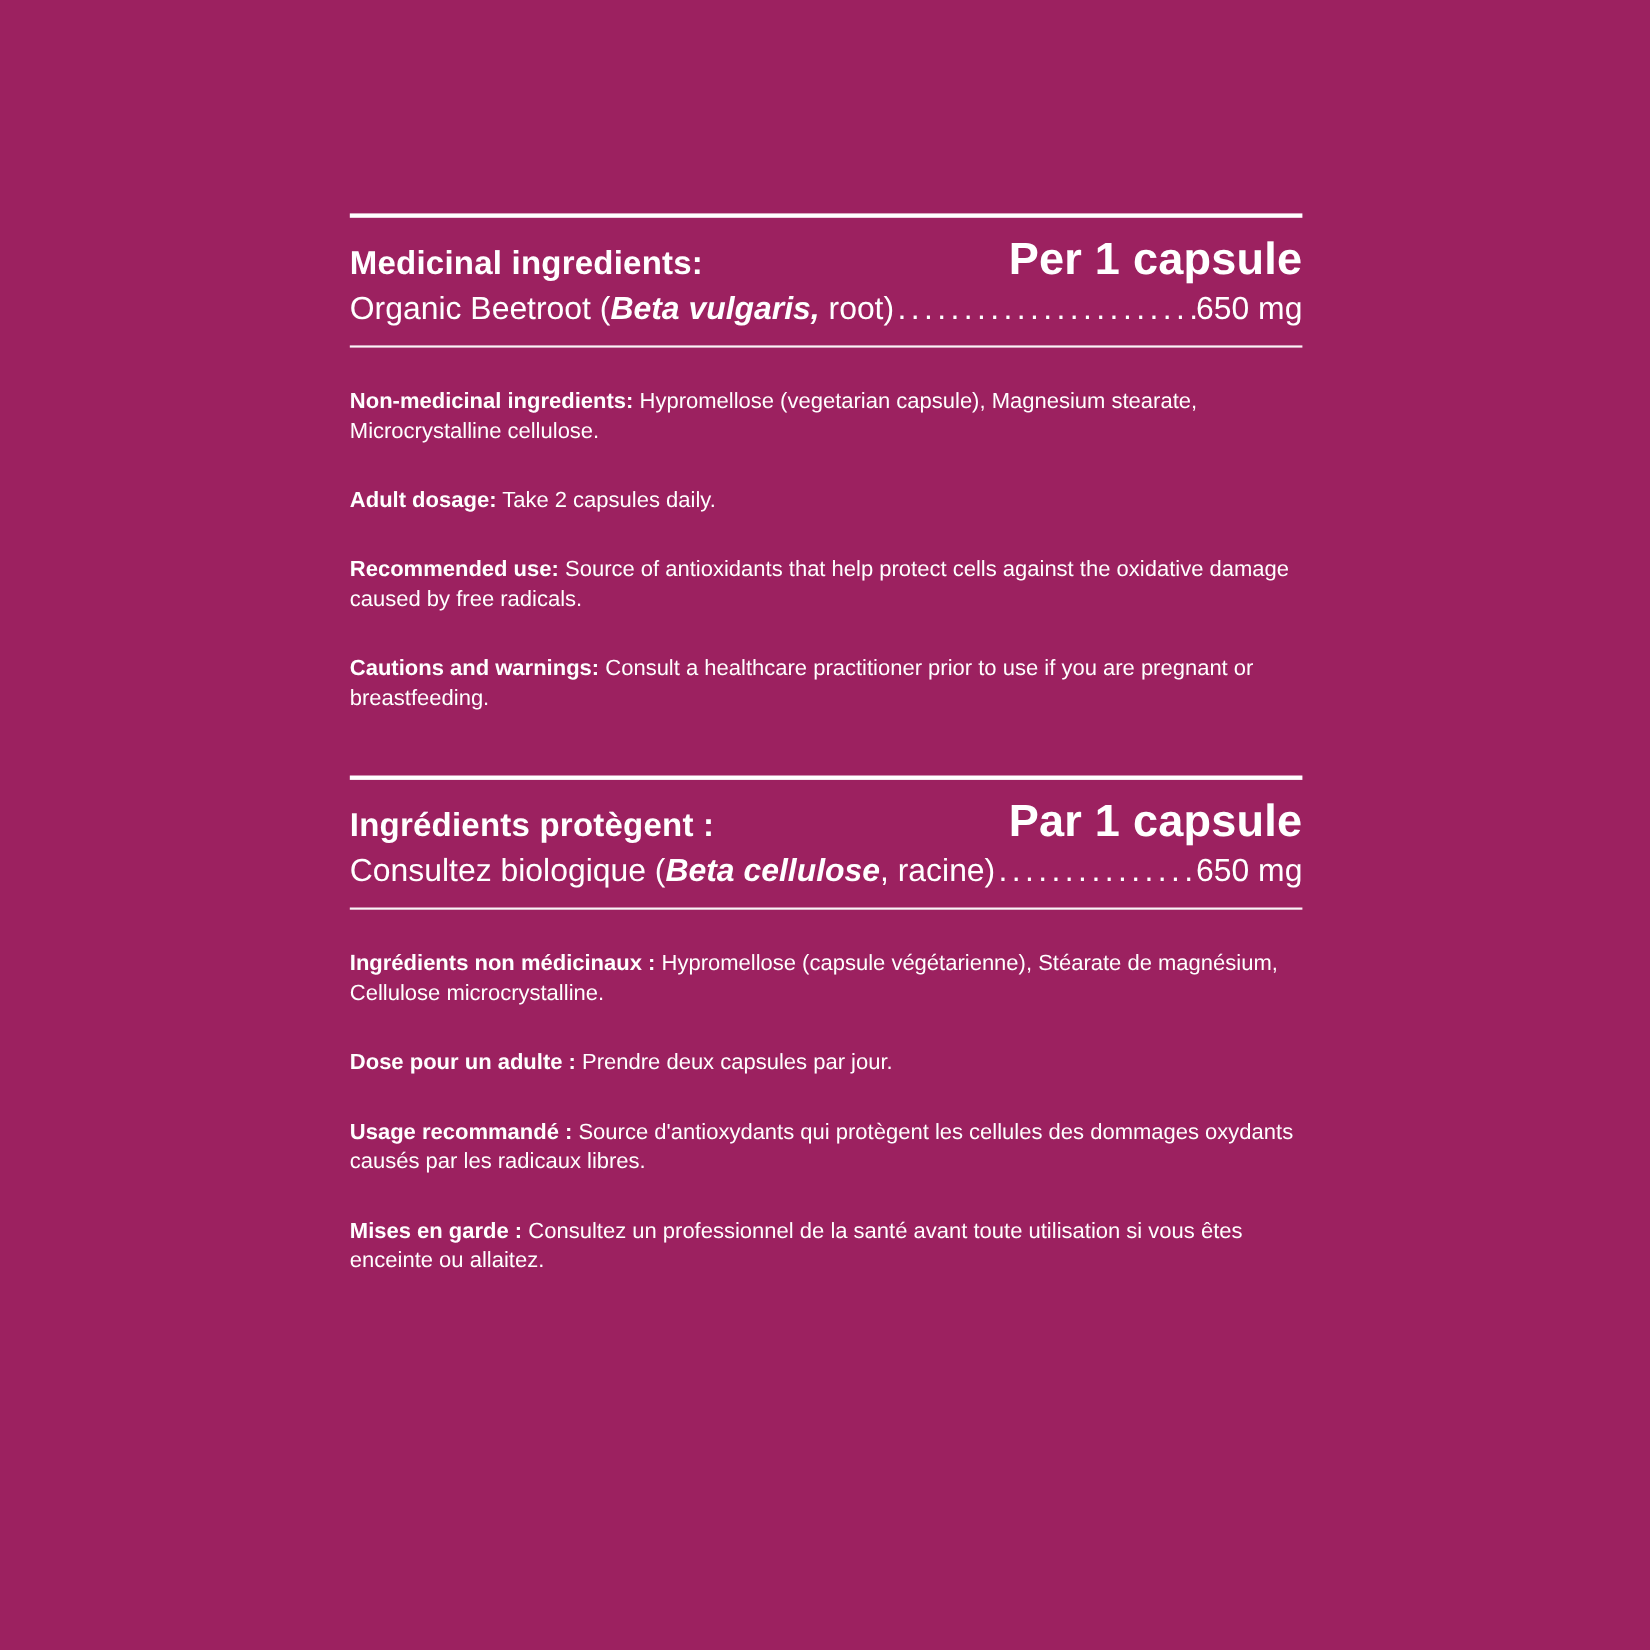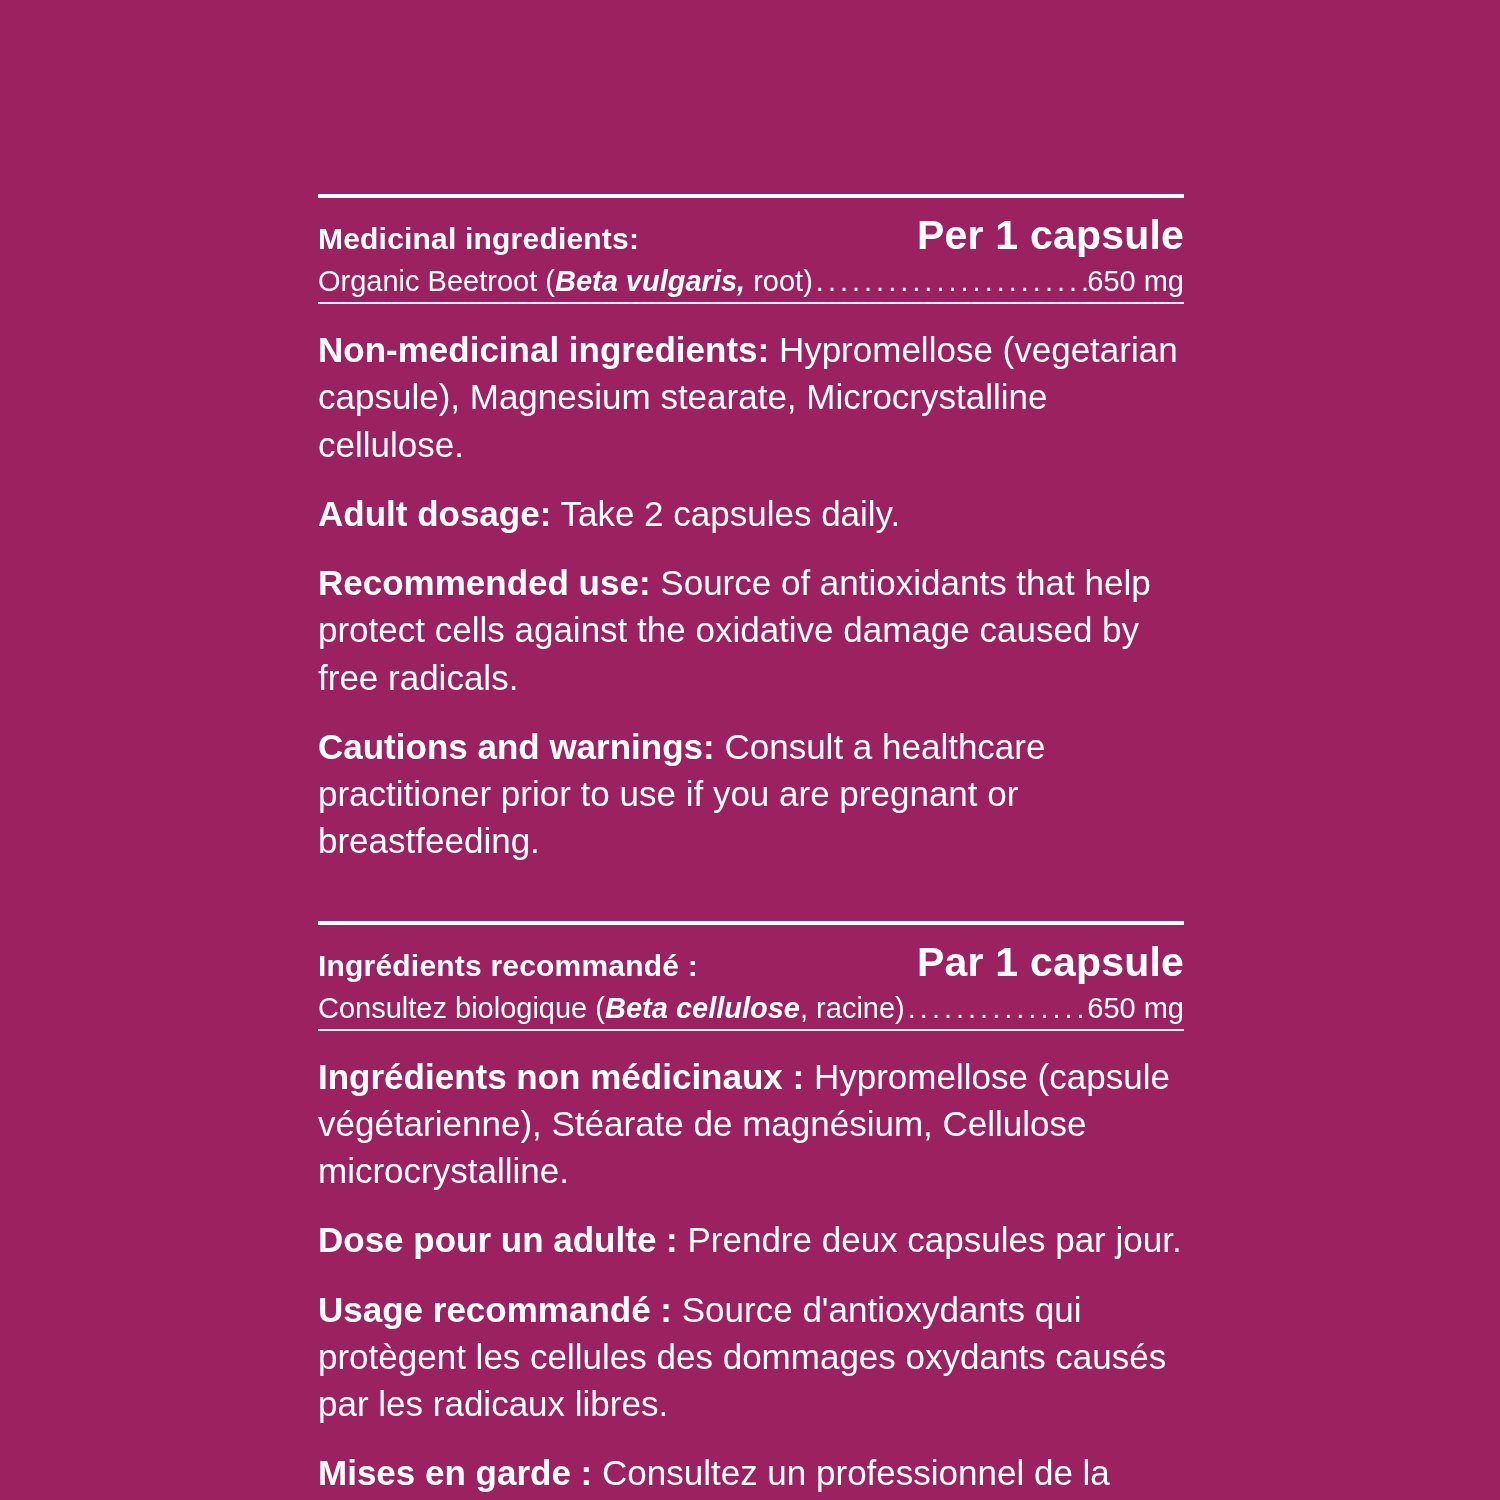--- a/index.html
+++ b/index.html
@@ -45,21 +45,21 @@
   .hdr-right {
     font-size: 41px;
     font-weight: bold;
     letter-spacing: 0.2px;
   }
   .ingredient-line {
     display: flex;
     align-items: baseline;
     font-size: 29px;
     padding-top: 6px;
-    padding-bottom: 4px;
+    padding-bottom: 16px;
     white-space: nowrap;
     text-align: right;
   }
   .ingredient-name {
     flex: 0 0 auto;
   }
   .ingredient-name i {
     font-style: italic;
     font-weight: bold;
   }
@@ -69,23 +69,23 @@
     white-space: nowrap;
     letter-spacing: 4px;
     padding: 0 3px;
     font-size: 29px;
     line-height: 1;
   }
   .ingredient-amount {
     flex: 0 0 auto;
   }
   .para {
-    font-size: 35px;
+    font-size: 20px;
     line-height: 1.35;
-    margin-top: 22px;
+    margin-top: 36px;
     max-width: 880px;
   }
   .para .lbl {
     font-weight: bold;
   }
   .fr-block {
     margin-top: 0;
   }
   .spacer-before-fr {
     height: 56px;
@@ -128,21 +128,21 @@
       <span class="lbl">Cautions and warnings:</span><span> Consult a healthcare practitioner prior to use if you are pregnant or breastfeeding.</span>
     </div>
   </div>
 
   <div class="spacer-before-fr"></div>
 
   <div class="fr-block">
     <div class="rule-top"></div>
 
     <div class="row-header">
-      <span class="hdr-left">Ingrédients recommandé :</span>
+      <span class="hdr-left">Ingrédients protègent :</span>
       <span class="hdr-right">Par 1 capsule</span>
     </div>
 
     <div class="ingredient-line">
       <span class="ingredient-name"><span>Consultez biologique (</span><i>Beta cellulose</i><span>, racine)</span></span>
       <span class="dots">................................................</span>
       <span class="ingredient-amount">650 mg</span>
     </div>
 
     <div class="rule-thin"></div>

